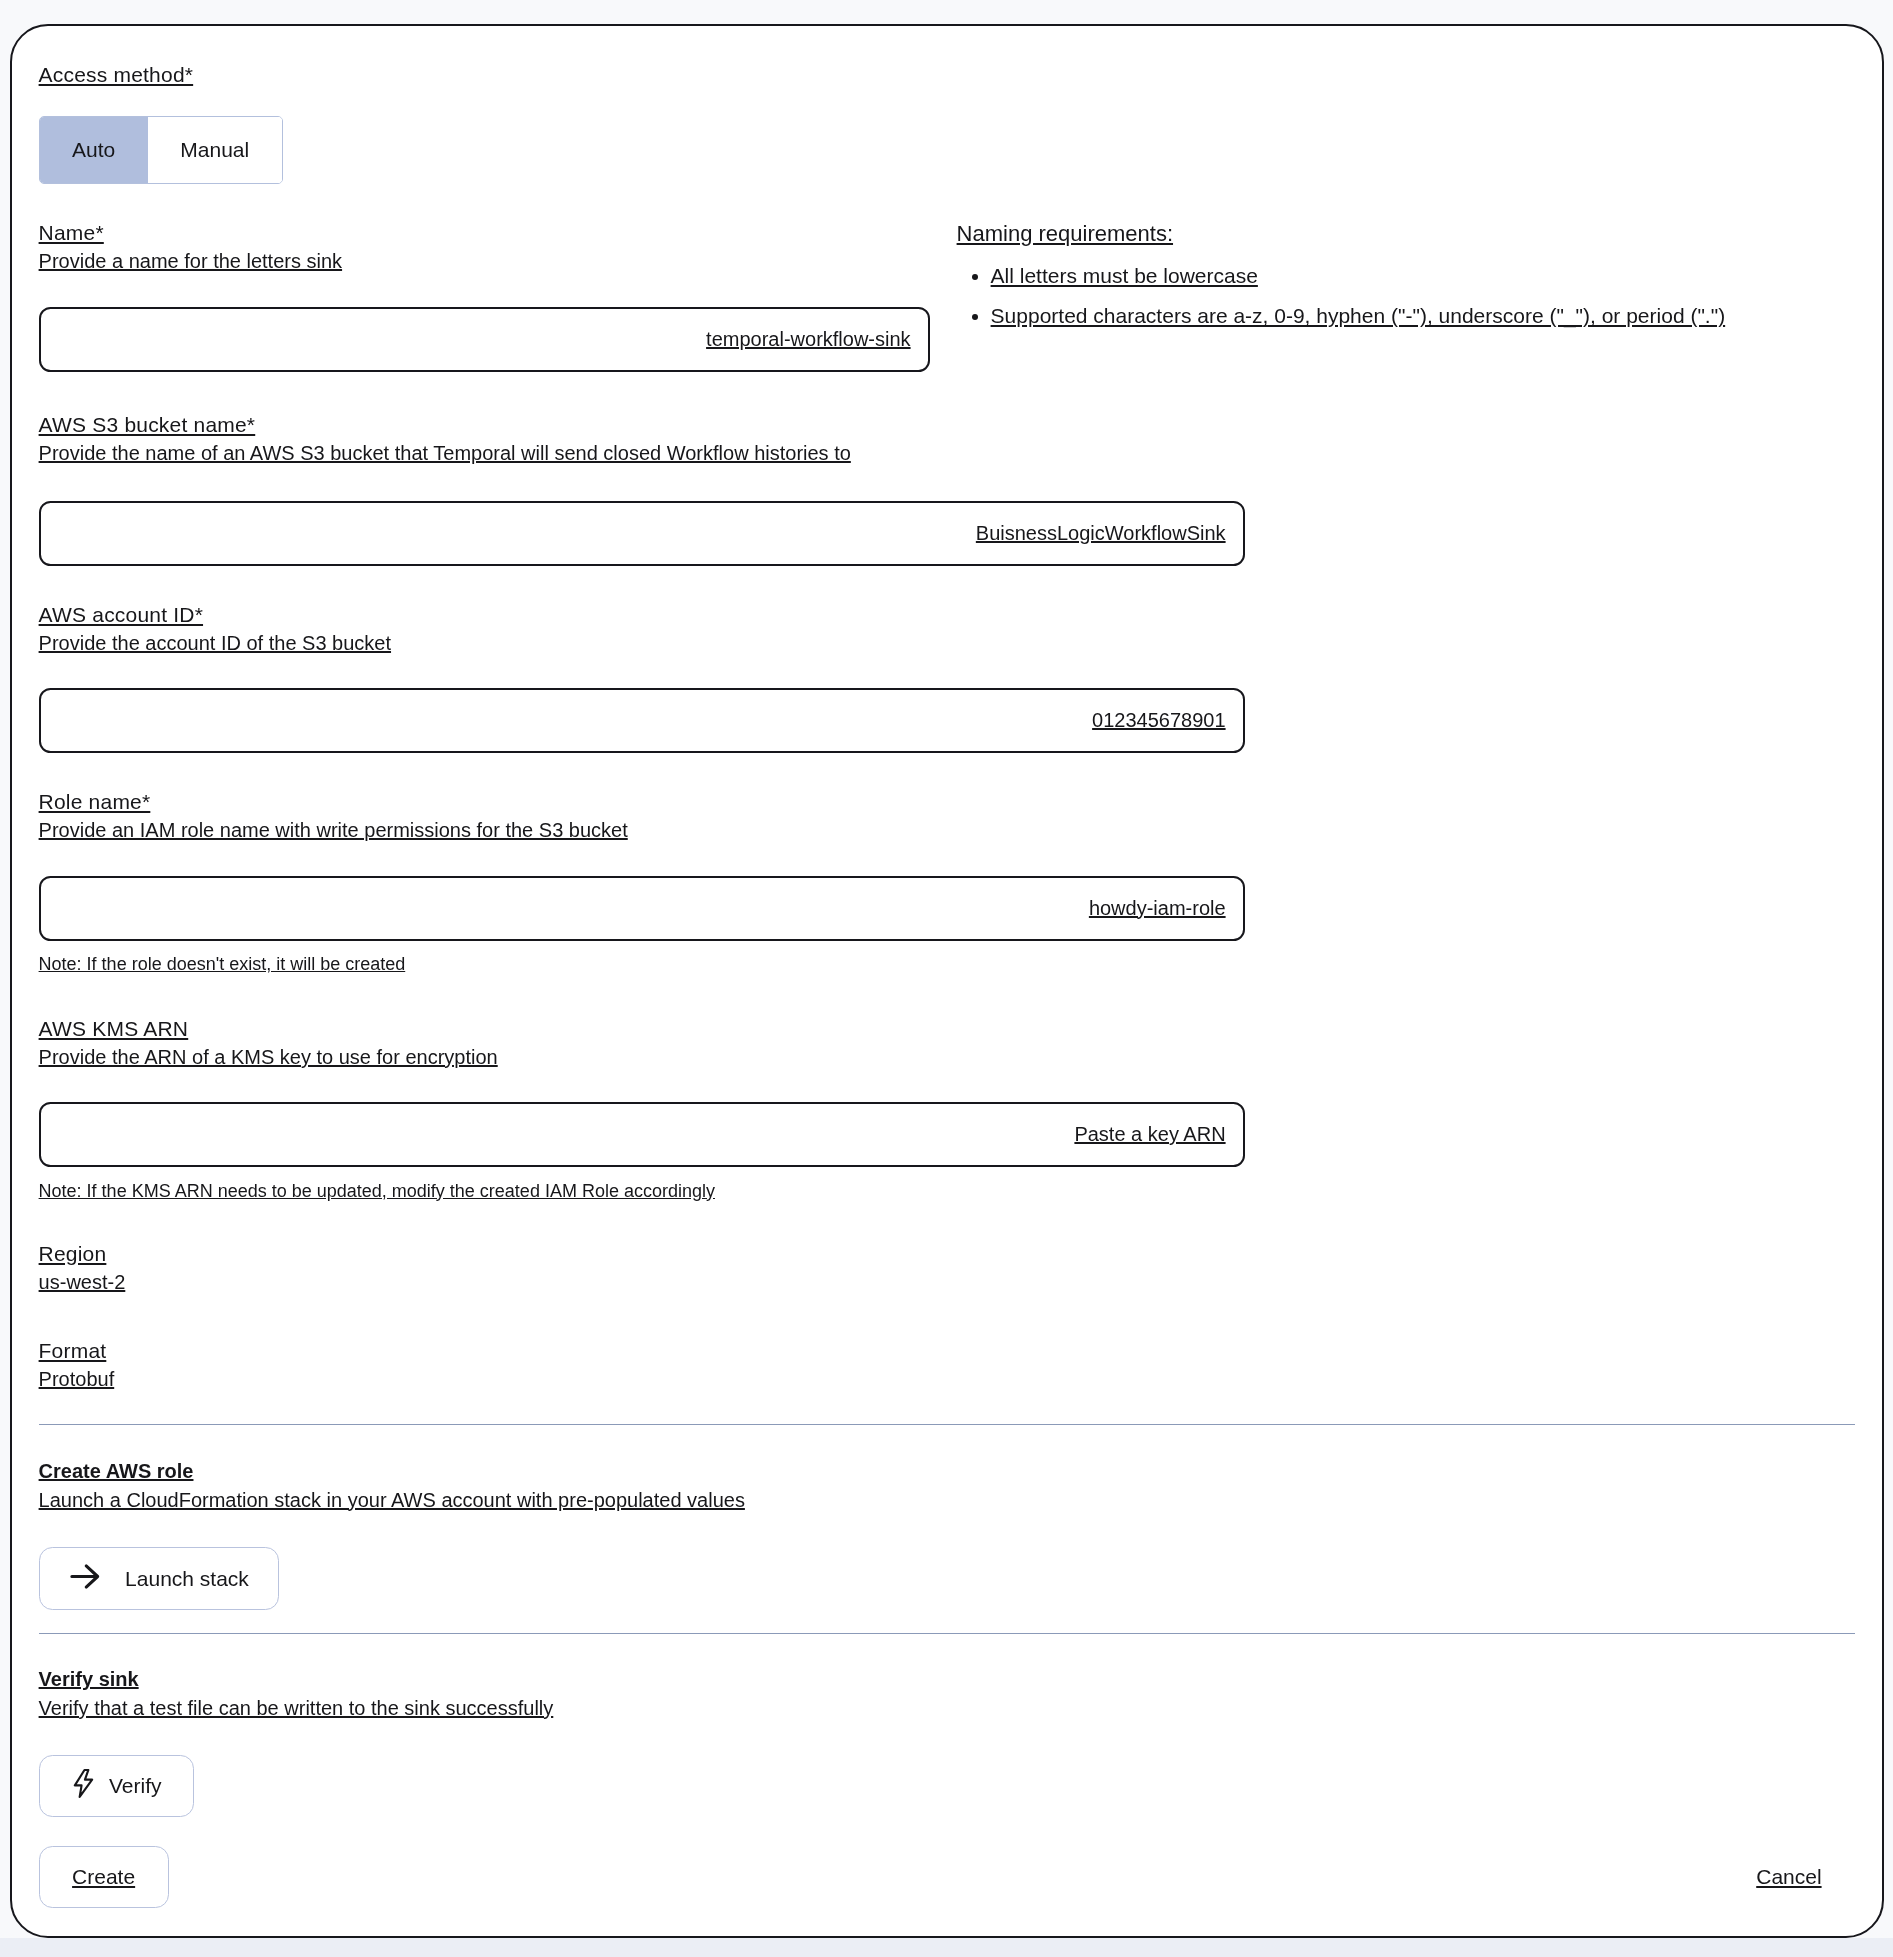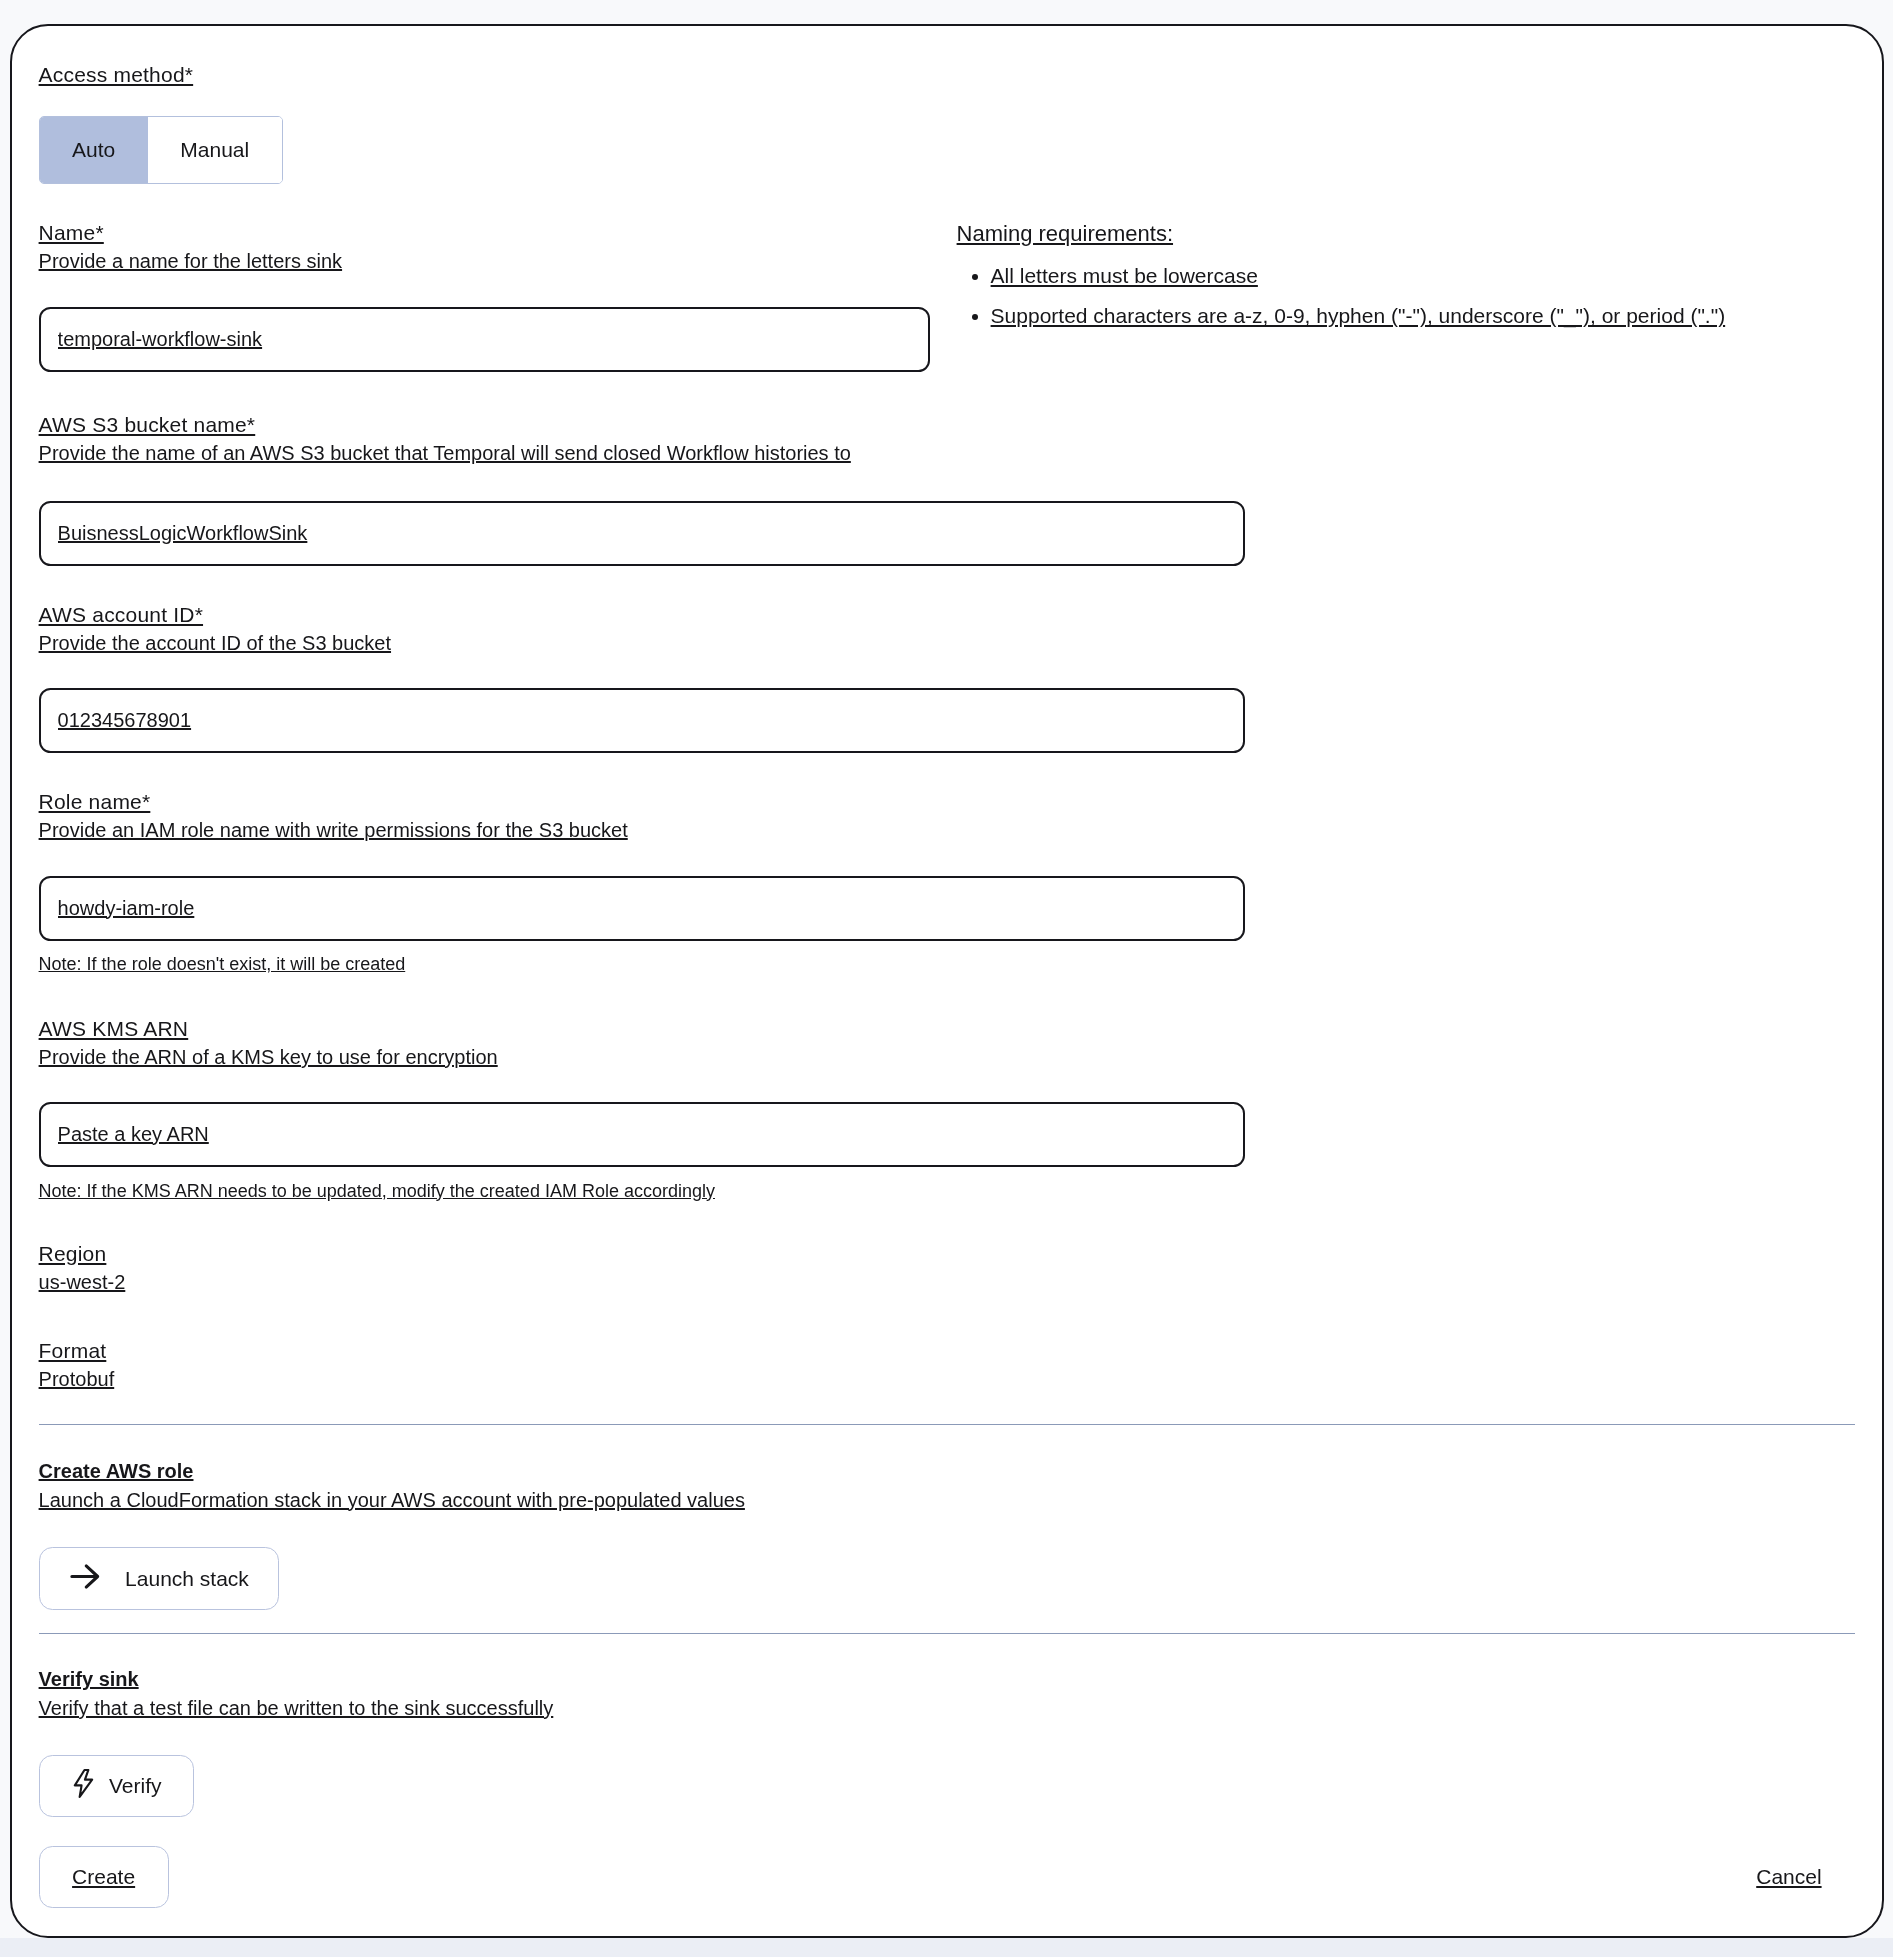--- a/index.html
+++ b/index.html
@@ -116,20 +116,21 @@
     height: 65px;
     box-sizing: border-box;
     border: 2.4px solid #17171c;
     border-radius: 11.5px;
     background: #ffffff;
     font-family: "Liberation Sans", sans-serif;
     font-size: 20px;
     color: #17171a;
     padding: 0 17px;
     outline: none;
+    text-align: right;
   }
   .text-input::placeholder {
     color: #17171a;
     opacity: 1;
   }
   .input-narrow { width: 891px; margin-top: 31px; }
   .input-wide   { width: 1206px; }
   .mt-34 { margin-top: 32.5px; }
   .mt-31 { margin-top: 30px; }
   .mt-32 { margin-top: 31px; }

